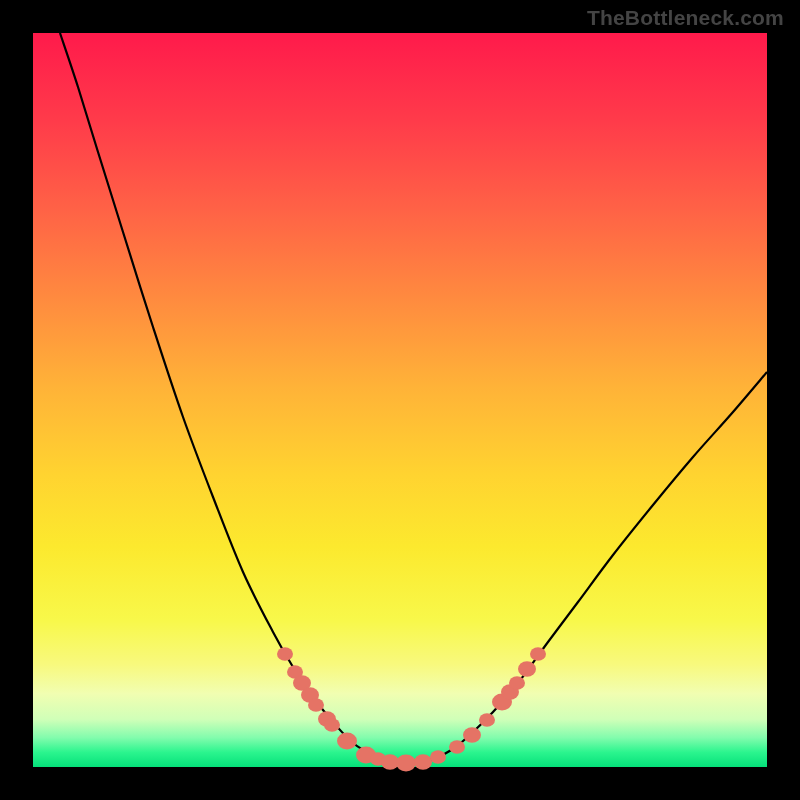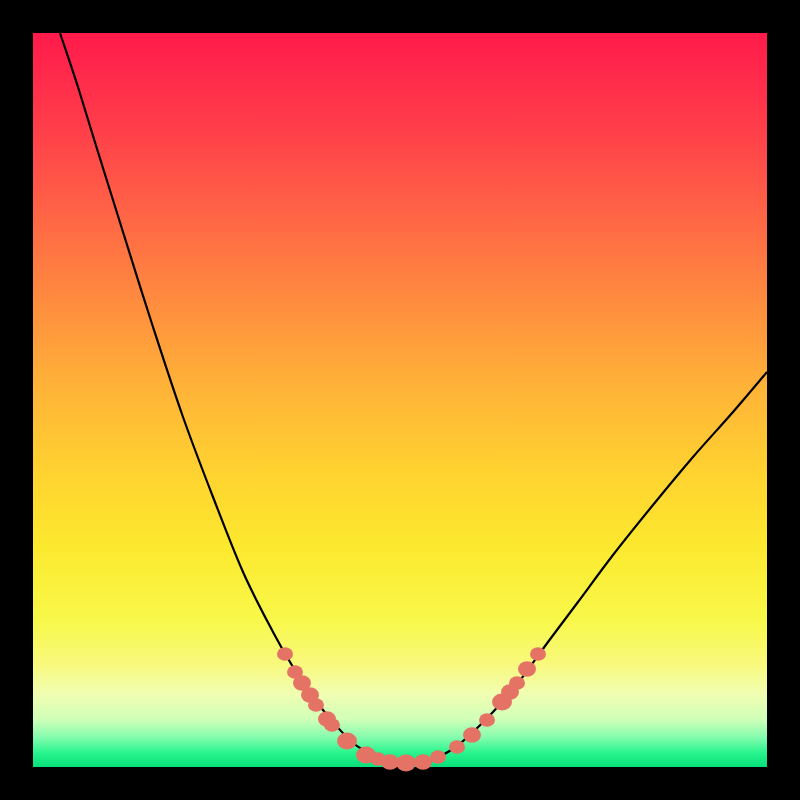--- a/index.html
+++ b/index.html
@@ -68,20 +68,21 @@
   .marker {
     fill: #e57365;
     stroke: none;
   }
 </style>
 </head>
 <body>
 
 <div class="frame">
   <div class="plot"></div>
+  <div class="brand">TheBottleneck.com</div>
   <svg class="overlay" viewBox="0 0 734 734" preserveAspectRatio="none">
     <path id="curve-path" class="curve" d="M 27 0 C 30.0 9.0, 38.7 34.2, 45 54 C 51.3 73.8, 57.5 94.8, 65 119 C 72.5 143.2, 80.8 169.8, 90 199 C 99.2 228.2, 110.0 263.2, 120 294 C 130.0 324.8, 140.0 355.7, 150 384 C 160.0 412.3, 170.0 438.2, 180 464 C 190.0 489.8, 200.0 516.5, 210 539 C 220.0 561.5, 231.7 583.2, 240 599 C 248.3 614.8, 253.3 623.2, 260 634 C 266.7 644.8, 273.3 654.8, 280 664 C 286.7 673.2, 293.3 681.3, 300 689 C 306.7 696.7, 313.3 704.5, 320 710 C 326.7 715.5, 333.3 718.8, 340 722 C 346.7 725.2, 353.3 727.7, 360 729 C 366.7 730.3, 373.3 730.5, 380 730 C 386.7 729.5, 393.3 728.3, 400 726 C 406.7 723.7, 413.3 720.5, 420 716 C 426.7 711.5, 433.3 705.2, 440 699 C 446.7 692.8, 452.5 687.2, 460 679 C 467.5 670.8, 475.8 661.7, 485 650 C 494.2 638.3, 505.0 622.5, 515 609 C 525.0 595.5, 534.2 583.5, 545 569 C 555.8 554.5, 567.5 538.2, 580 522 C 592.5 505.8, 606.7 488.3, 620 472 C 633.3 455.7, 646.7 439.5, 660 424 C 673.3 408.5, 687.7 393.2, 700 379 C 712.3 364.8, 728.3 345.7, 734 339"></path>
     <g id="marker-group">
         <ellipse cx="252" cy="621" rx="8" ry="6.8" class="marker"></ellipse>
         <ellipse cx="262" cy="639" rx="8" ry="6.8" class="marker"></ellipse>
         <ellipse cx="269" cy="650" rx="9" ry="7.6499999999999995" class="marker"></ellipse>
         <ellipse cx="277" cy="662" rx="9" ry="7.6499999999999995" class="marker"></ellipse>
         <ellipse cx="283" cy="672" rx="8" ry="6.8" class="marker"></ellipse>
         <ellipse cx="294" cy="686" rx="9" ry="7.6499999999999995" class="marker"></ellipse>
         <ellipse cx="299" cy="692" rx="8" ry="6.8" class="marker"></ellipse>

